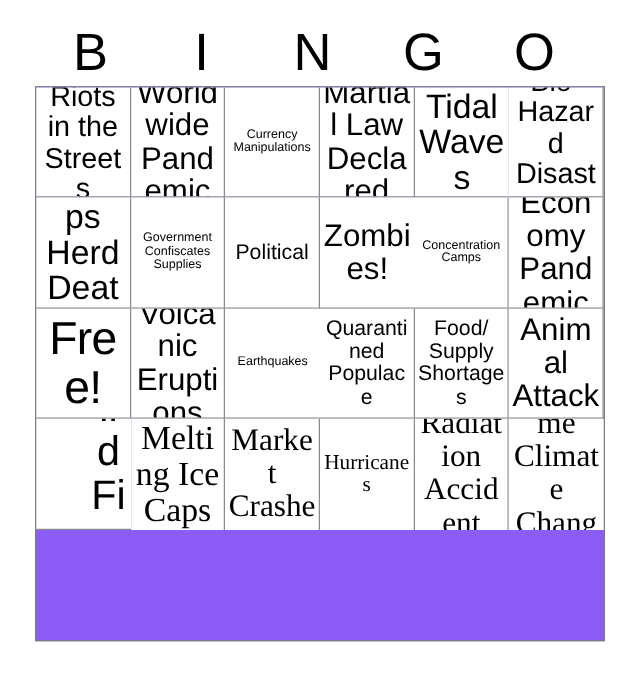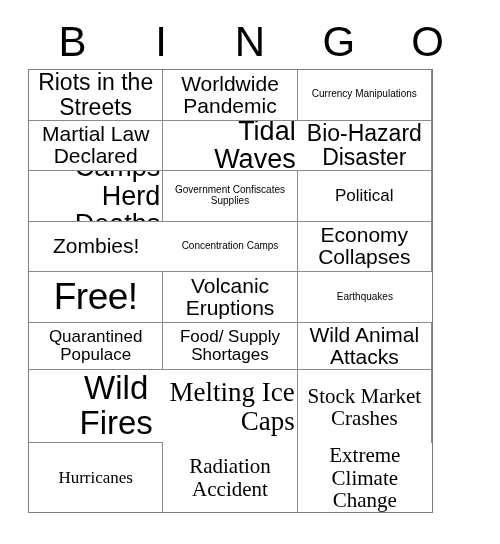--- a/index.html
+++ b/index.html
@@ -43,28 +43,28 @@
     letter-spacing: 0px;
     color: #000000;
     user-select: none;
   }
 
   
   #grid {
     position: absolute;
     left: 28px;
     top: 69px;
-    width: 405px;
+    width: 456px;
     height: 444px;
     box-sizing: border-box;
     border: 1px solid #7d7d7d;
     display: grid;
-    grid-template-columns: repeat(3, 1fr);
+    grid-template-columns: repeat(6, 1fr);
     grid-template-rows: repeat(5, 1fr);
-    background: #ec4899;
+    background: #8b5cf6;
   }
 
   .cell {
     position: relative;
     box-sizing: border-box;
     border-right: 1px solid #8a8a8a;
     border-bottom: 1px solid #8a8a8a;
     display: flex;
     align-items: center;
     justify-content: center;
@@ -81,23 +81,23 @@
     width: 100%;
     text-align: center;
     line-height: 1.06;
     color: #000000;
     word-break: break-word;
     hyphens: none;
   }
 
   
   .fs-xxl .cell-text { font-size: 33px; margin-left: 40px; }
-  .fs-xl  .cell-text { font-size: 27px; text-align: right; }
+  .fs-xl  .cell-text { font-size: 27px; }
   .fs-lg  .cell-text { font-size: 23px; }
-  .fs-md  .cell-text { font-size: 21px; }
+  .fs-md  .cell-text { font-size: 25px; }
   .fs-sm  .cell-text { font-size: 17px; }
   .fs-xs  .cell-text { font-size: 10px; }
 
   .free .cell-text {
     font-size: 37px;
     letter-spacing: -0.5px;
   }
 </style>
 </head>
 <body>
@@ -143,21 +143,21 @@
       <span class="cell-text">Political</span>
     </div>
     <div class="cell row-2 col-5 fs-md">
       <span class="cell-text">Zombies!</span>
     </div>
 
     <div class="cell row-3 col-1 fs-xs">
       <span class="cell-text">Concentration Camps</span>
     </div>
     <div class="cell row-3 col-2 fs-md">
-      <span class="cell-text">Economy Collapses</span>
+      <span class="cell-text">Economy Pandemic</span>
     </div>
     <div class="cell row-3 col-3 free">
       <span class="cell-text">Free!</span>
     </div>
     <div class="cell row-3 col-4 fs-md">
       <span class="cell-text">Volcanic Eruptions</span>
     </div>
     <div class="cell row-3 col-5 fs-xs">
       <span class="cell-text">Earthquakes</span>
     </div>

